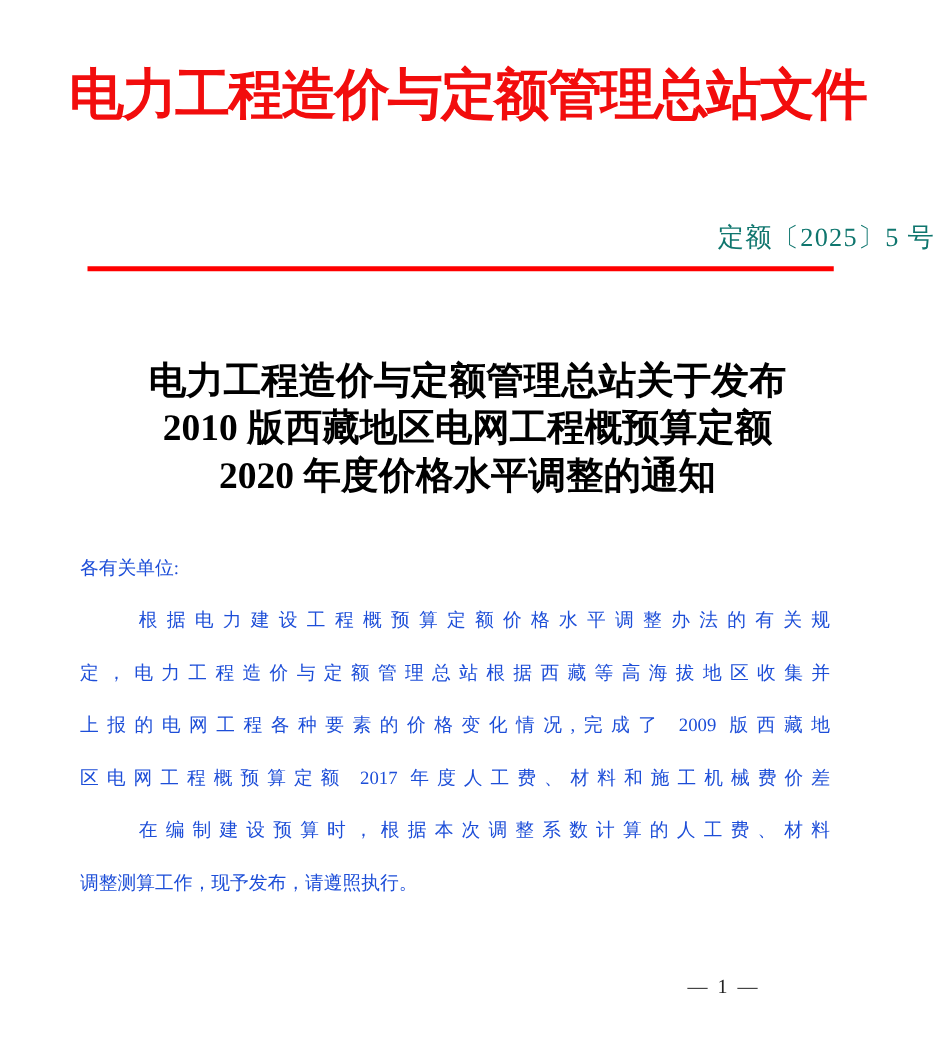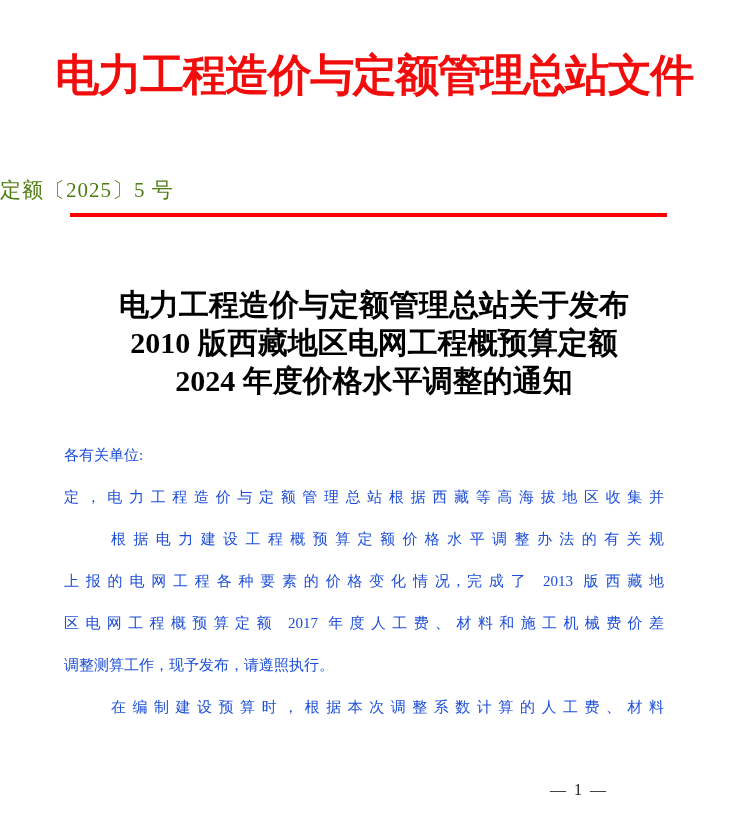--- a/index.html
+++ b/index.html
@@ -22,23 +22,23 @@
     font-weight: bold;
     letter-spacing: -1.5px;
     color: #f20d0d;
     white-space: nowrap;
   }
   .doc-number {
     position: absolute;
     top: 176px;
     left: 0;
     width: 100%;
-    text-align: left;
+    text-align: right;
     font-size: 21px;
-    color: #4d7c0f;
+    color: #0f766e;
     letter-spacing: 1px;
   }
   .red-divider {
     position: absolute;
     top: 213px;
     left: 70px;
     width: 597px;
     height: 4px;
     background: #ff0000;
   }
@@ -86,28 +86,28 @@
 
   <div class="letterhead">电力工程造价与定额管理总站文件</div>
 
   <div class="doc-number">定额〔2025〕5 号</div>
 
   <div class="red-divider"></div>
 
   <div class="main-title">
     <div>电力工程造价与定额管理总站关于发布</div>
     <div>2010 版西藏地区电网工程概预算定额</div>
-    <div>2024 年度价格水平调整的通知</div>
+    <div>2020 年度价格水平调整的通知</div>
   </div>
 
   <div class="body-block">
     <div class="bline">各有关单位:</div>
+    <div class="bline justify indent">根据电力建设工程概预算定额价格水平调整办法的有关规</div>
     <div class="bline justify">定，电力工程造价与定额管理总站根据西藏等高海拔地区收集并</div>
-    <div class="bline justify indent">根据电力建设工程概预算定额价格水平调整办法的有关规</div>
-    <div class="bline justify">上报的电网工程各种要素的价格变化情况,完成了 2013 版西藏地</div>
+    <div class="bline justify">上报的电网工程各种要素的价格变化情况,完成了 2009 版西藏地</div>
     <div class="bline justify">区电网工程概预算定额 2017 年度人工费、材料和施工机械费价差</div>
+    <div class="bline justify indent">在编制建设预算时，根据本次调整系数计算的人工费、材料</div>
     <div class="bline">调整测算工作，现予发布，请遵照执行。</div>
-    <div class="bline justify indent">在编制建设预算时，根据本次调整系数计算的人工费、材料</div>
   </div>
 
   <div class="page-number">— 1 —</div>
 
 </div>
 
 </body></html>

